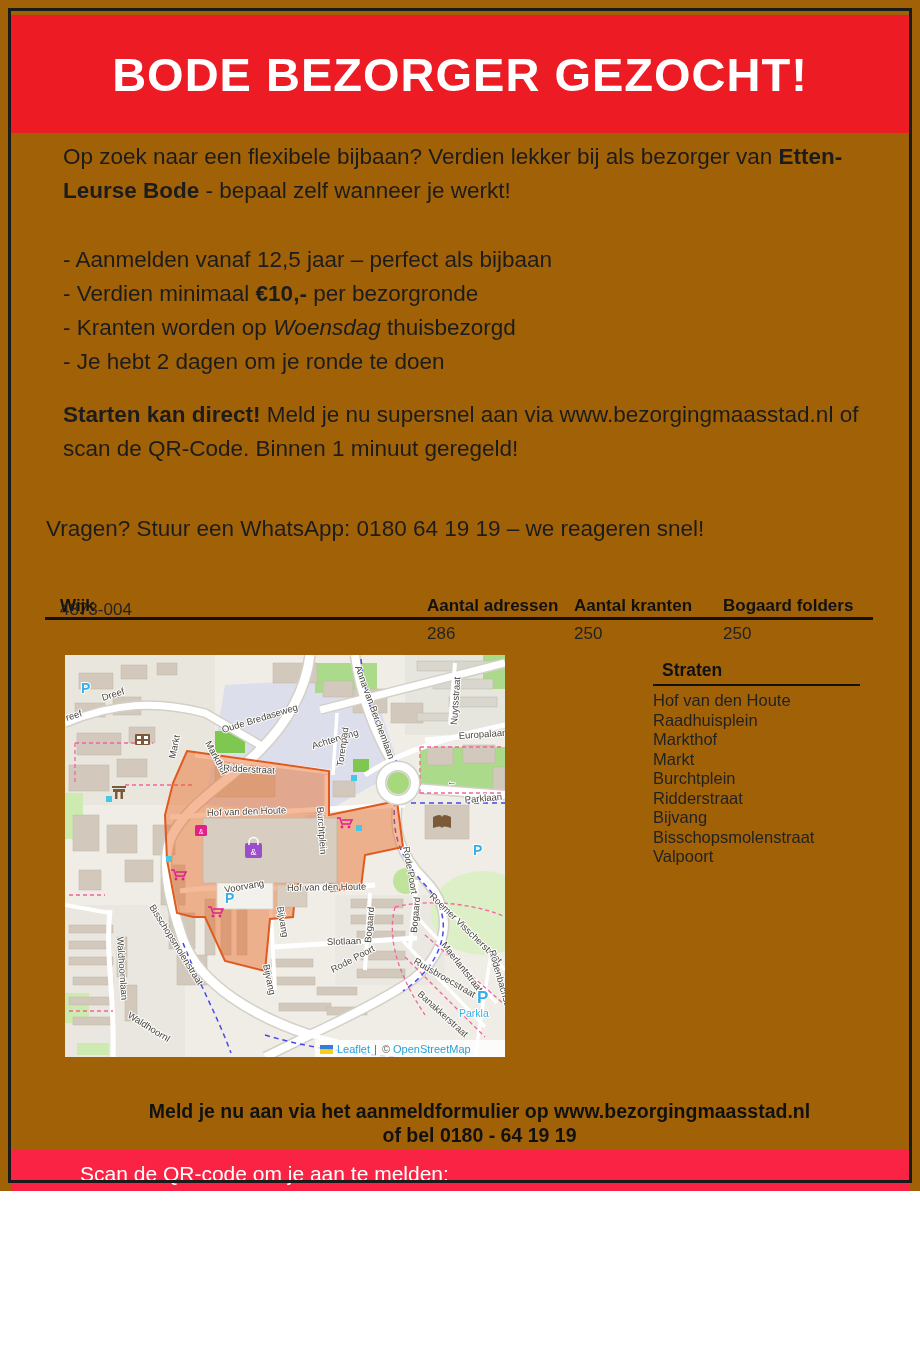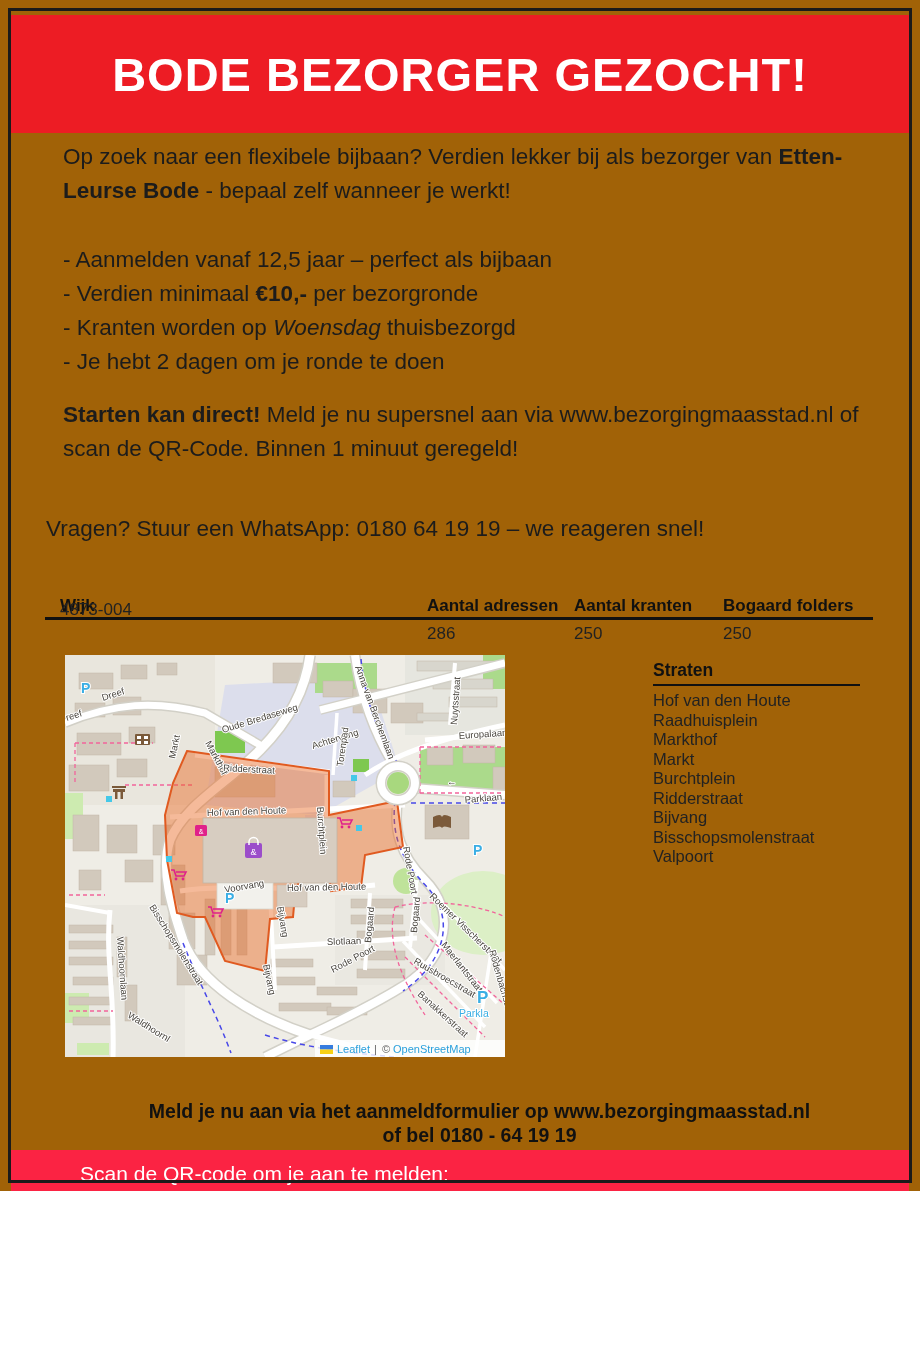--- a/index.html
+++ b/index.html
@@ -13,21 +13,21 @@
   .banner h1{margin:0;color:#fff;font-size:47px;font-weight:700;letter-spacing:1px;white-space:nowrap;}
 
   .bodytext{font-size:22.5px;line-height:34px;color:#1c1c1c;}
   .b{font-weight:700;}
   .i{font-style:italic;}
 
   .tbl-head{font-weight:700;font-size:17px;}
   .tbl-cell{font-size:17px;color:#222;}
   .tbl-rule{position:absolute;left:45px;top:617px;width:828px;height:2.5px;background:#111;}
 
-  .straten-title{font-weight:700;font-size:17.5px;}
+  .straten-title{font-weight:700;font-size:17.5px;margin-left:9px;}
   .straten-rule{height:2px;background:#111;width:207px;margin-top:3px;}
   .straten-item{font-size:16.5px;line-height:19.5px;color:#222;}
 
   .bottom-cta{position:absolute;left:0;right:0;top:1100px;text-align:center;
               font-weight:700;font-size:19.5px;line-height:23.5px;color:#111;margin-left:39px;}
 
   .footer{position:absolute;left:11px;right:11px;top:1150px;height:208px;background:#FB2343;padding-left:16px;}
   .scan-label{position:absolute;left:69px;top:12px;color:#fff;font-size:21px;}
   .qr-wrap{position:absolute;left:77px;top:52px;width:106px;height:106px;}
   .logo-box{position:absolute;background:#fff;display:flex;align-items:center;justify-content:center;}

